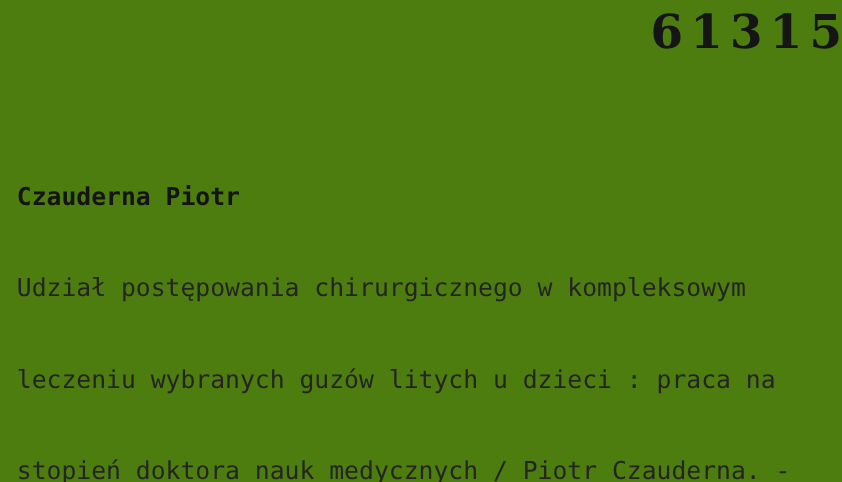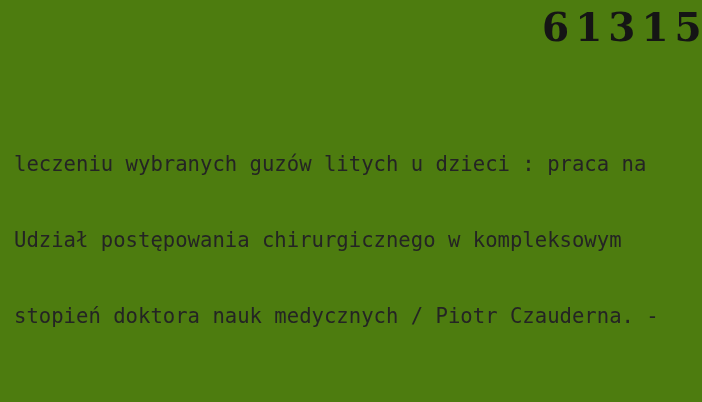--- a/index.html
+++ b/index.html
@@ -48,21 +48,22 @@
   }
 </style>
 </head>
 <body>
 
 <div class="card">
 
   <div class="stamp-number">61315</div>
 
   <div class="text-block">
+    <div class="author-line">Czauderna Piotr</div>
+    <div class="body-line">Udział postępowania chirurgicznego w kompleksowym</div>
     <div class="body-line">leczeniu wybranych guzów litych u dzieci : praca na</div>
-    <div class="body-line">Udział postępowania chirurgicznego w kompleksowym</div>
     <div class="body-line">stopień doktora nauk medycznych / Piotr Czauderna. -</div>
     
     
     
   </div>
 
 </div>
 
 </body></html>

